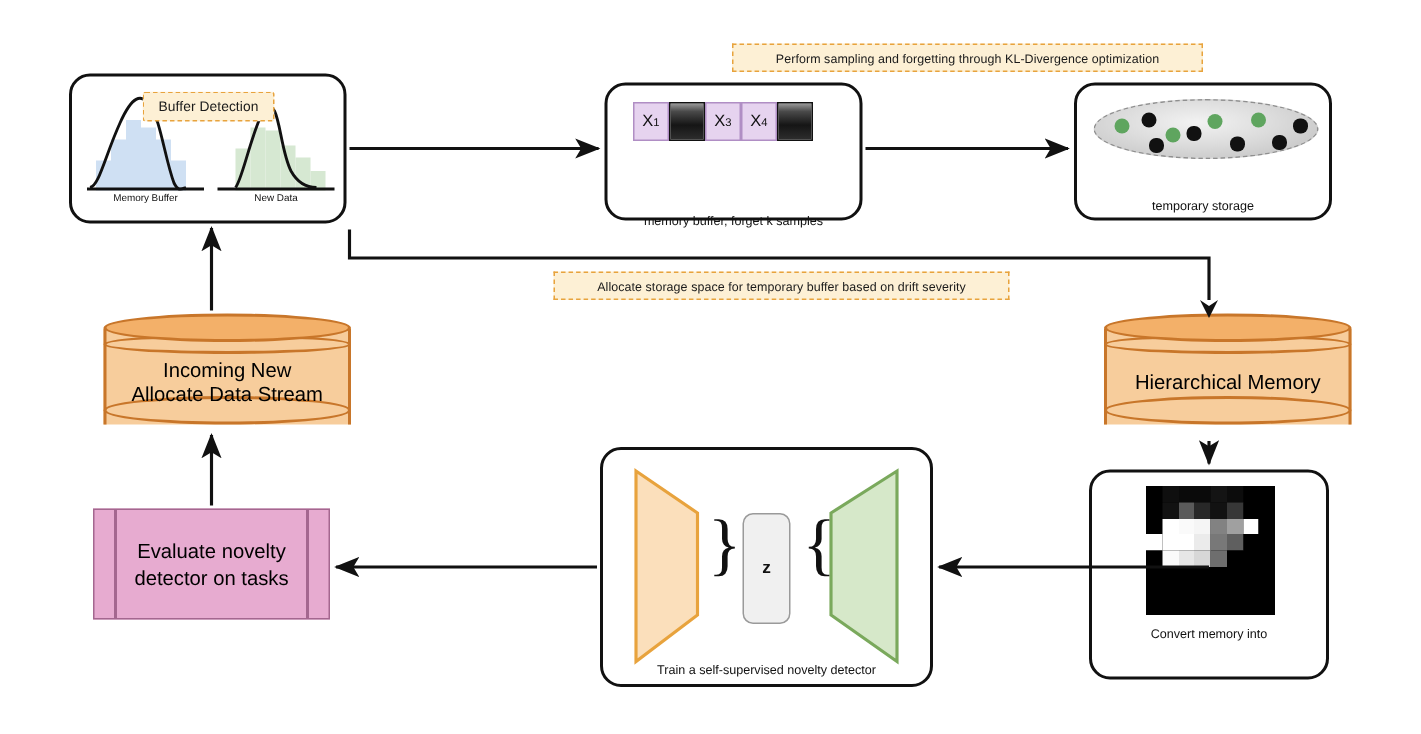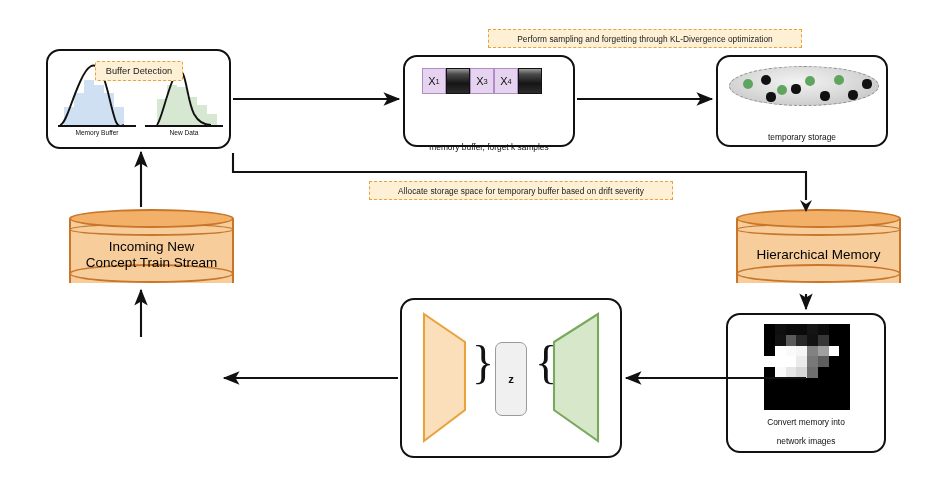--- a/index.html
+++ b/index.html
@@ -140,21 +140,21 @@
       </div>
     <div class="cap" style="top:73px;">temporary storage</div>
   </div>
 
   <div class="abs cyl" style="left:69px;top:209px;width:165px;height:84px;">
     <div class="body" style="top:10px;height:64px;"></div>
     <div class="bot" style="top:55px;"></div>
     <div class="rib" style="top:14px;"></div>
     <div class="top" style="top:0;"></div>
     <div class="lbl" style="top:30px;">Incoming New</div>
-    <div class="lbl" style="top:46px;">Concept Train Stream</div>
+    <div class="lbl" style="top:46px;">Allocate Data Stream</div>
   </div>
 
   <div class="abs cyl" style="left:736px;top:209px;width:165px;height:84px;">
     <div class="body" style="top:10px;height:64px;"></div>
     <div class="bot" style="top:55px;"></div>
     <div class="rib" style="top:14px;"></div>
     <div class="top" style="top:0;"></div>
     <div class="lbl" style="top:38px;">Hierarchical Memory</div>
   </div>
 
@@ -219,33 +219,39 @@
         <div style="background: rgb(0, 0, 0);"></div>
         <div style="background: rgb(0, 0, 0);"></div>
         <div style="background: rgb(0, 0, 0);"></div>
         <div style="background: rgb(0, 0, 0);"></div>
         <div style="background: rgb(0, 0, 0);"></div>
         <div style="background: rgb(0, 0, 0);"></div>
         <div style="background: rgb(0, 0, 0);"></div>
         <div style="background: rgb(0, 0, 0);"></div>
       </div>
     <div class="cap" style="top:100px;">Convert memory into</div>
-    <div class="cap" style="top:119px;">network images</div>
   </div>
 
   <div class="abs rbox" style="left:400px;top:298px;width:222px;height:160px;">
     <svg class="abs" style="left:0;top:0;width:222px;height:160px;">
       <polygon points="22,14 63,42 63,110 22,141" fill="#fbdfbb" stroke="#e8a33d" stroke-width="2.1"></polygon>
       <polygon points="152,42 196,14 196,141 152,110" fill="#d6e8c9" stroke="#7aa95c" stroke-width="2.1"></polygon>
     </svg>
     <div class="brace" style="left:70px;top:40px;">}</div>
     <div class="brace" style="left:133px;top:40px;">{</div>
     <div class="zbox" style="left:93px;top:42px;width:30px;height:72px;">z</div>
-  </div>
-
+    <div class="cap" style="top:139px;">Train a self-supervised novelty detector</div>
+  </div>
+
+  <div class="abs proc" style="left:62px;top:339px;width:158px;height:74px;">
+    <div class="sbar" style="left:13px;"></div>
+    <div class="sbar" style="right:13px;"></div>
+    <div class="ptxt" style="top:19px;">Evaluate novelty</div>
+    <div class="ptxt" style="top:37px;">detector on tasks</div>
+  </div>
 
   <svg class="ov">
     <defs>
       <marker id="ah" markerWidth="9" markerHeight="9" refX="7.4" refY="3.2" orient="auto" markerUnits="strokeWidth">
         <path d="M0,0 L8,3.2 L0,6.4 L1.9,3.2 z" fill="#111"></path>
       </marker>
     </defs>
     <g stroke="#111" stroke-width="2.1" fill="none" marker-end="url(#ah)">
 
       <line x1="233" y1="99" x2="399" y2="99"></line>

